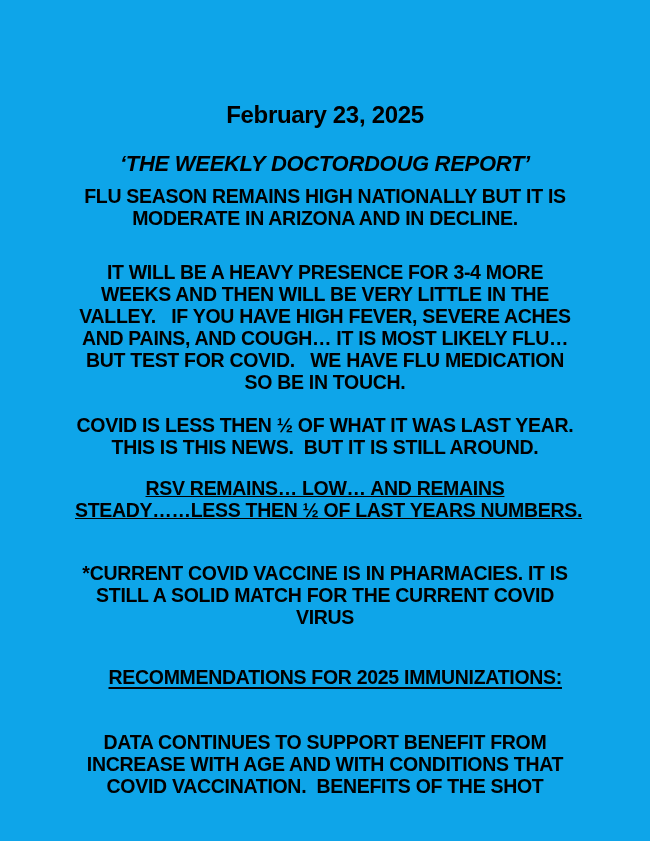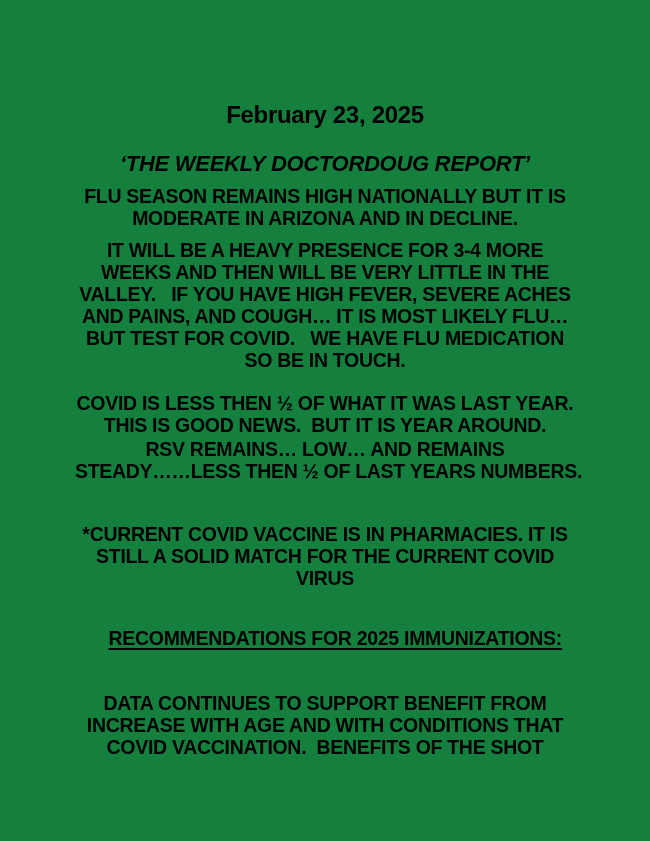--- a/index.html
+++ b/index.html
@@ -11,21 +11,21 @@
     width: 650px;
     height: 841px;
     overflow: hidden;
     font-family: "Liberation Sans", sans-serif;
   }
   .page {
     box-sizing: border-box;
     width: 650px;
     height: 841px;
     padding: 102px 75px 0 75px;
-    background: #15803d;
+    background: #0ea5e9;
     color: #000000;
     text-align: center;
     font-weight: bold;
   }
   .date {
     font-size: 24px;
     line-height: 26px;
     letter-spacing: -0.3px;
   }
   .subtitle {
@@ -35,23 +35,23 @@
     line-height: 22px;
     letter-spacing: -0.3px;
   }
   .para {
     font-size: 19.5px;
     line-height: 22px;
     letter-spacing: -0.3px;
   }
   .line { display: block; white-space: pre; }
   .p1 { margin-top: 10px; }
-  .p2 { margin-top: 10px; }
+  .p2 { margin-top: 32px; }
   .p3 { margin-top: 21px; text-align: center; }
-  .p4 { margin-top: 2px; }
+  .p4 { margin-top: 19px; text-decoration: underline; }
   .p5 { margin-top: 41px; }
   .heading {
     margin-top: 16px;
     font-size: 19.5px;
     line-height: 22px;
     letter-spacing: -0.3px;
     white-space: pre;
   }
   .underlined {
     text-decoration: underline;
@@ -79,21 +79,21 @@
     <span class="line">IT WILL BE A HEAVY PRESENCE FOR 3-4 MORE</span>
     <span class="line">WEEKS AND THEN WILL BE VERY LITTLE IN THE</span>
     <span class="line">VALLEY.   IF YOU HAVE HIGH FEVER, SEVERE ACHES</span>
     <span class="line">AND PAINS, AND COUGH… IT IS MOST LIKELY FLU…</span>
     <span class="line">BUT TEST FOR COVID.   WE HAVE FLU MEDICATION</span>
     <span class="line">SO BE IN TOUCH.</span>
   </div>
 
   <div class="para p3">
     <span class="line">COVID IS LESS THEN ½ OF WHAT IT WAS LAST YEAR.</span>
-    <span class="line">THIS IS GOOD NEWS.  BUT IT IS YEAR AROUND.</span>
+    <span class="line">THIS IS THIS NEWS.  BUT IT IS STILL AROUND.</span>
   </div>
 
   <div class="para p4">
     <span class="line">RSV REMAINS… LOW… AND REMAINS</span>
     <span class="line">STEADY……LESS THEN ½ OF LAST YEARS NUMBERS.</span>
   </div>
 
   <div class="para p5">
     <span class="line">*CURRENT COVID VACCINE IS IN PHARMACIES. IT IS</span>
     <span class="line">STILL A SOLID MATCH FOR THE CURRENT COVID</span>

